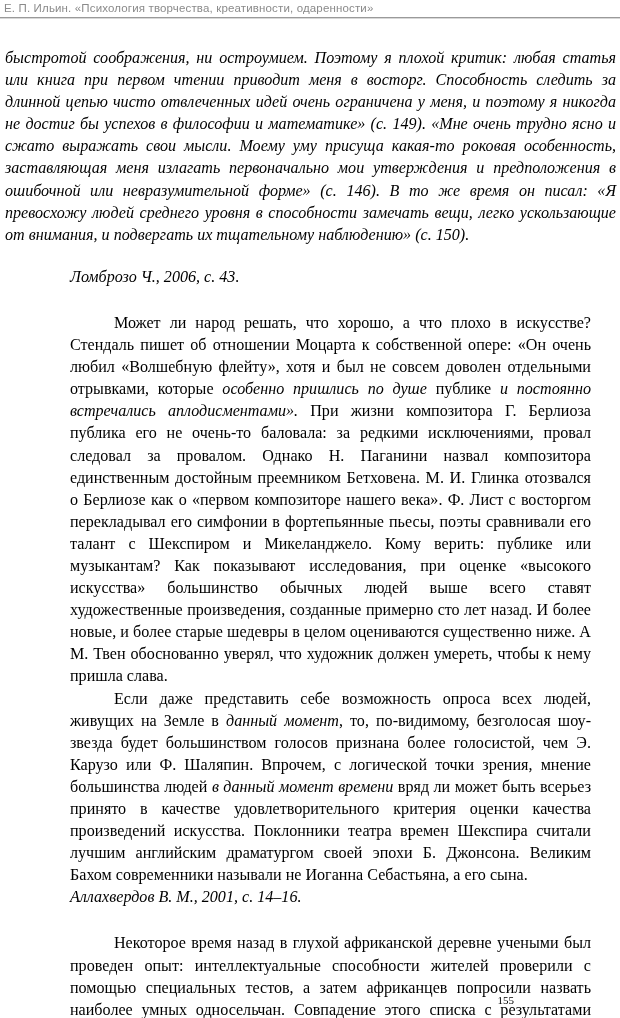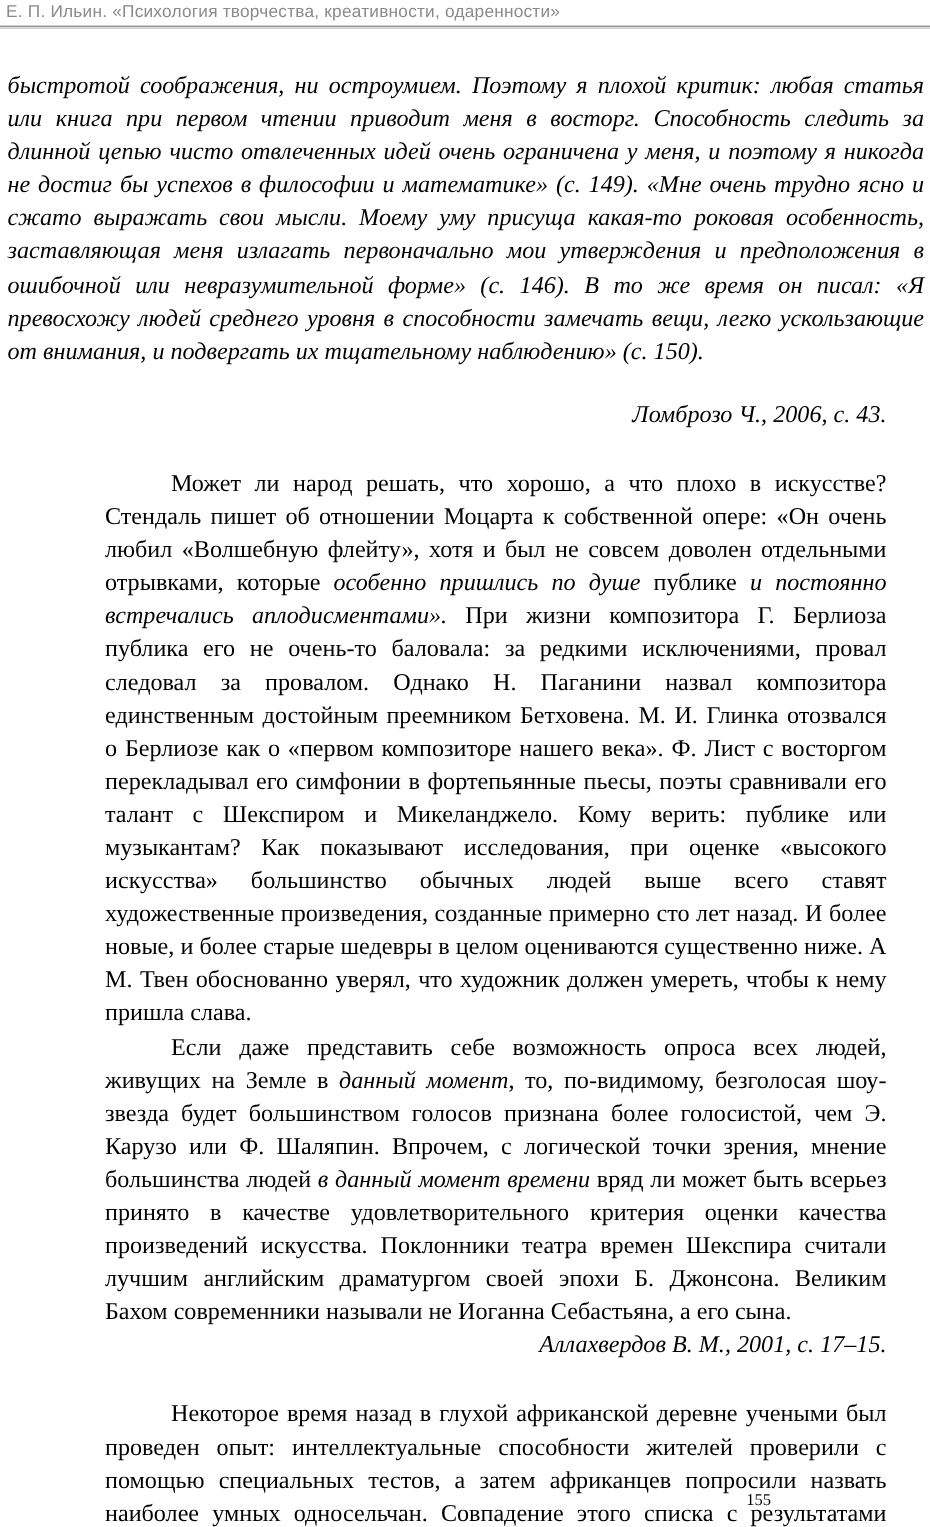--- a/index.html
+++ b/index.html
@@ -81,21 +81,21 @@
     margin-right: 25px;
     width: 521px;
   }
   .quote-par {
     text-indent: 44px;
     text-align: justify;
     text-align-last: left;
   }
   .source {
     font-style: italic;
-    text-align: right;
+    text-align: left;
     text-indent: 0;
   }
   .gap-md { height: 20px; }
   .gap-lg { height: 24px; }
 
   i, .it { }
 
   
   .folio {
     position: absolute;
@@ -123,21 +123,21 @@
 
     <div class="quote-block">
       <p class="source">Ломброзо Ч., 2006, с. 43.</p>
     </div>
 
     <div class="gap-lg"></div>
 
     <div class="quote-block">
       <p class="quote-par"><span>Может ли народ решать, что хорошо, а что плохо в искусстве? Стендаль пишет об отношении Моцарта к собственной опере: «Он очень любил «Волшебную флейту», хотя и был не совсем доволен отдельными отрывками, которые </span><i>особенно пришлись по душе</i><span> публике </span><i>и постоянно встречались аплодисментами».</i><span> При жизни композитора Г. Берлиоза публика его не очень-то баловала: за редкими исключениями, провал следовал за провалом. Однако Н. Паганини назвал композитора единственным достойным преемником Бетховена. М. И. Глинка отозвался о Берлиозе как о «первом композиторе нашего века». Ф. Лист с восторгом перекладывал его симфонии в фортепьянные пьесы, поэты сравнивали его талант с Шекспиром и Микеланджело. Кому верить: публике или музыкантам? Как показывают исследования, при оценке «высокого искусства» большинство обычных людей выше всего ставят художественные произведения, созданные примерно сто лет назад. И более новые, и более старые шедевры в целом оцениваются существенно ниже. А М. Твен обоснованно уверял, что художник должен умереть, чтобы к нему пришла слава.</span></p>
       <p class="quote-par"><span>Если даже представить себе возможность опроса всех людей, живущих на Земле в </span><i>данный момент</i><span>, то, по-видимому, безголосая шоу-звезда будет большинством голосов признана более голосистой, чем Э. Карузо или Ф. Шаляпин. Впрочем, с логической точки зрения, мнение большинства людей </span><i>в данный момент времени</i><span> вряд ли может быть всерьез принято в качестве удовлетворительного критерия оценки качества произведений искусства. Поклонники театра времен Шекспира считали лучшим английским драматургом своей эпохи Б. Джонсона. Великим Бахом современники называли не Иоганна Себастьяна, а его сына.</span></p>
-      <p class="source">Аллахвердов В. М., 2001, с. 17–15.</p>
+      <p class="source">Аллахвердов В. М., 2001, с. 14–16.</p>
     </div>
 
     <div class="gap-lg"></div>
 
     <div class="quote-block">
       <p class="quote-par">Некоторое время назад в глухой африканской деревне учеными был проведен опыт: интеллектуальные способности жителей проверили с помощью специальных тестов, а затем африканцев попросили назвать наиболее умных односельчан. Совпадение этого списка с результатами исследования было почти полным. Значит, можно сказать, что большинство людей хорошо представляют себе, что они имеют в виду, когда говорят об уме.</p>
 
     </div>
 
   </div>

